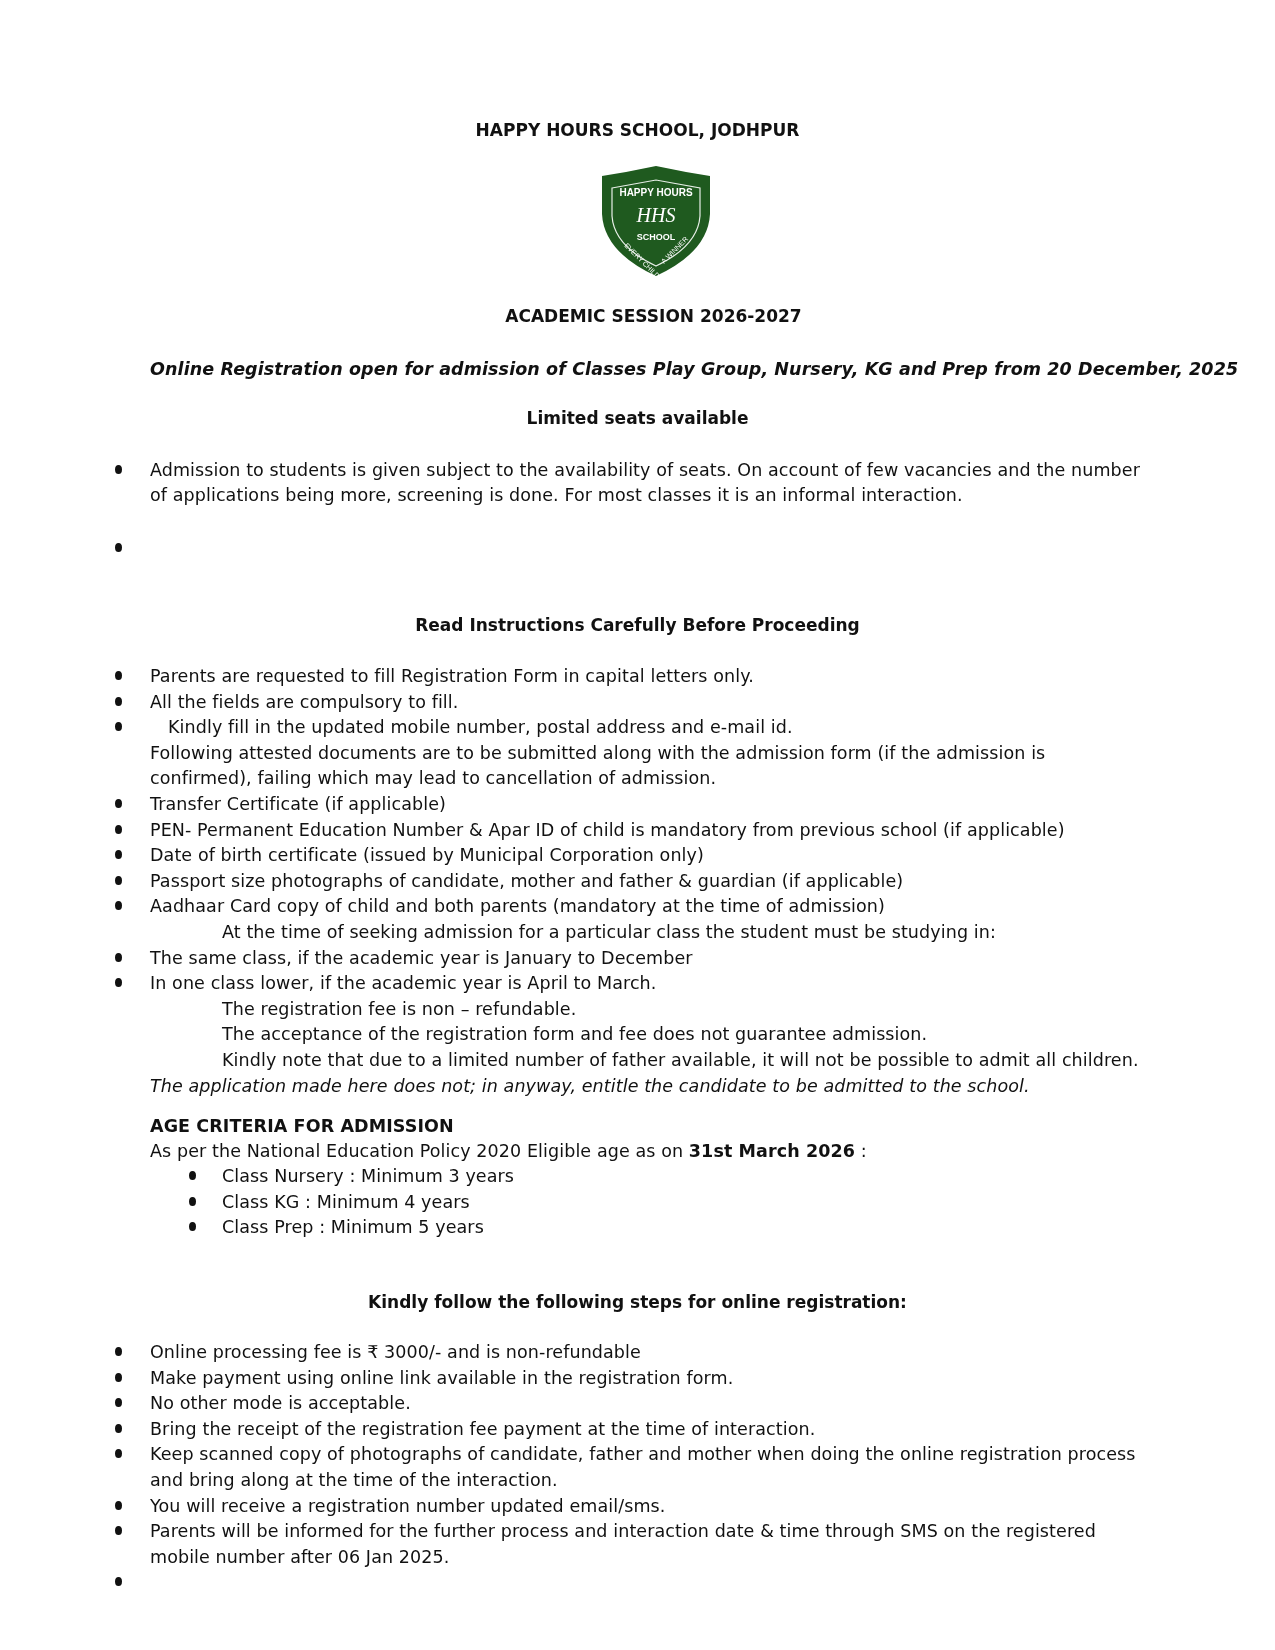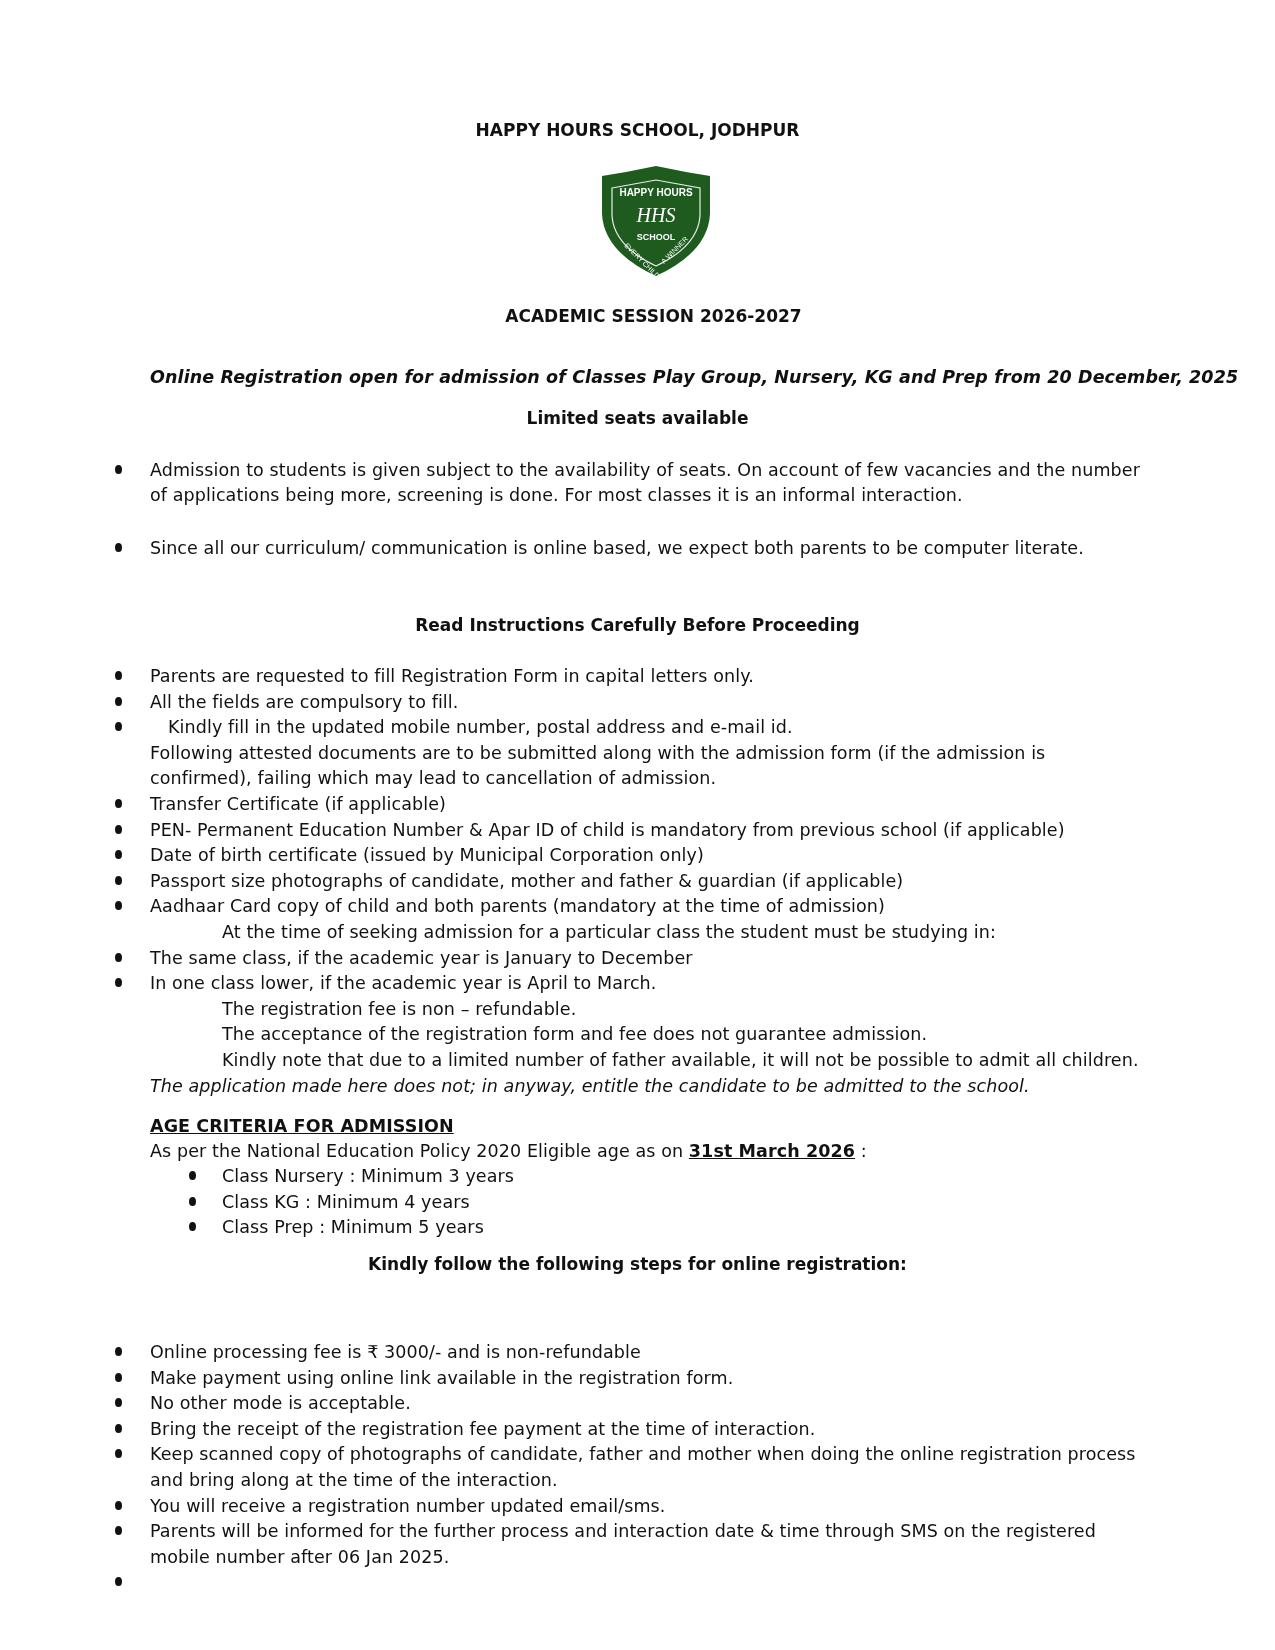--- a/index.html
+++ b/index.html
@@ -3,23 +3,23 @@
   <meta charset="utf-8">
   <style>
     html, body { margin: 0; padding: 0; background: #ffffff; }
     body {
       width: 1275px; height: 1650px; position: relative; overflow: hidden;
       font-family: "DejaVu Sans", sans-serif; color: #111;
     }
     .page { position: absolute; left: 0; top: 0; width: 1047px; height: 1650px; }
     .center { position: absolute; left: 0; width: 1275px; text-align: center; white-space: nowrap; }
     .line { position: absolute; white-space: nowrap; font-size: 17.5px; letter-spacing: 0.1px; line-height: 22px; }
-    .bold { font-weight: bold; text-decoration: underline; }
+    .bold { font-weight: bold; }
     .heading { font-size: 17px; font-weight: bold; line-height: 22px; }
-    .italic-line { font-size: 17.5px; font-weight: bold; font-style: italic; line-height: 22px; margin-top: 8px; }
+    .italic-line { font-size: 17.5px; font-weight: bold; font-style: italic; line-height: 22px; }
     .bullet { position: absolute; width: 7px; height: 9px; border-radius: 50%; background: #111; }
     .logo { position: absolute; left: 598px; top: 166px; width: 116px; height: 112px; }
   </style>
 </head>
 <body>
 
 <div class="page">
 
   <div class="center heading" style="top:119px;">HAPPY HOURS SCHOOL, JODHPUR</div>
 
@@ -35,21 +35,20 @@
 
   <div class="center heading" style="top:305px;padding-left:16px;">ACADEMIC SESSION 2026-2027</div>
   <div class="line italic-line" style="left:150px; top:358px;">Online Registration open for admission of Classes Play Group,  Nursery, KG and Prep from 20 December, 2025</div>
   <div class="center heading" style="top:407px;">Limited seats available</div>
 
   <span class="bullet" style="left:115px; top:465px;"></span>
   <div class="line" style="left:150px; top:459px;">Admission to students is given subject to the availability of seats. On account  of few vacancies and the number</div>
   <div class="line" style="left:150px; top:484px;">of applications being more, screening is done. For most classes it is an informal interaction.</div>
 
   <span class="bullet" style="left:115px; top:543px;"></span>
-  <div class="line" style="left:150px; top:537px;">Since all our curriculum/ communication is online based, we expect both parents to be computer literate.</div>
 
   <div class="center heading" style="top:614px;">Read Instructions Carefully Before Proceeding</div>
 
   <div id="instr">
       <span class="bullet" style="left: 115px; top: 671px;"></span>
       <div class="line" style="left: 150px; top: 665px;">Parents are requested to fill Registration Form in capital letters only.</div>
       <span class="bullet" style="left: 115px; top: 696.6px;"></span>
       <div class="line" style="left: 150px; top: 690.6px;">All the fields are compulsory to fill.</div>
       <span class="bullet" style="left: 115px; top: 722.2px;"></span>
       <div class="line" style="left: 168px; top: 716.2px;">Kindly fill in the updated mobile number, postal address and e-mail id.</div>
@@ -79,21 +78,21 @@
   <div class="line bold" style="left:150px; top:1115px;">AGE CRITERIA FOR ADMISSION</div>
   <div class="line" style="left:150px; top:1140px;"><span>As per the National Education Policy 2020 Eligible age as on </span><span class="bold">31st March 2026</span><span> :</span></div>
 
   <span class="bullet" style="left:189px; top:1171px;"></span>
   <div class="line" style="left:222px; top:1165px;">Class Nursery : Minimum 3 years</div>
   <span class="bullet" style="left:189px; top:1197px;"></span>
   <div class="line" style="left:222px; top:1191px;">Class KG : Minimum 4 years</div>
   <span class="bullet" style="left:189px; top:1222px;"></span>
   <div class="line" style="left:222px; top:1216px;">Class Prep : Minimum 5 years</div>
 
-  <div class="center heading" style="top:1253px;">Kindly follow the following steps for online registration:</div>
+  <div class="center heading" style="top:1291px;">Kindly follow the following steps for online registration:</div>
   <div id="steps">
       <span class="bullet" style="left: 115px; top: 1347px;"></span>
       <div class="line" style="left: 150px; top: 1341px;">Online processing fee is ₹ 3000/- and is non-refundable</div>
       <span class="bullet" style="left: 115px; top: 1372.6px;"></span>
       <div class="line" style="left: 150px; top: 1366.6px;">Make payment using online link available in the registration form.</div>
       <span class="bullet" style="left: 115px; top: 1398.2px;"></span>
       <div class="line" style="left: 150px; top: 1392.2px;">No other mode is acceptable.</div>
       <span class="bullet" style="left: 115px; top: 1423.8px;"></span>
       <div class="line" style="left: 150px; top: 1417.8px;">Bring the receipt of the registration fee payment at the time of interaction.</div>
       <span class="bullet" style="left: 115px; top: 1449.4px;"></span>

